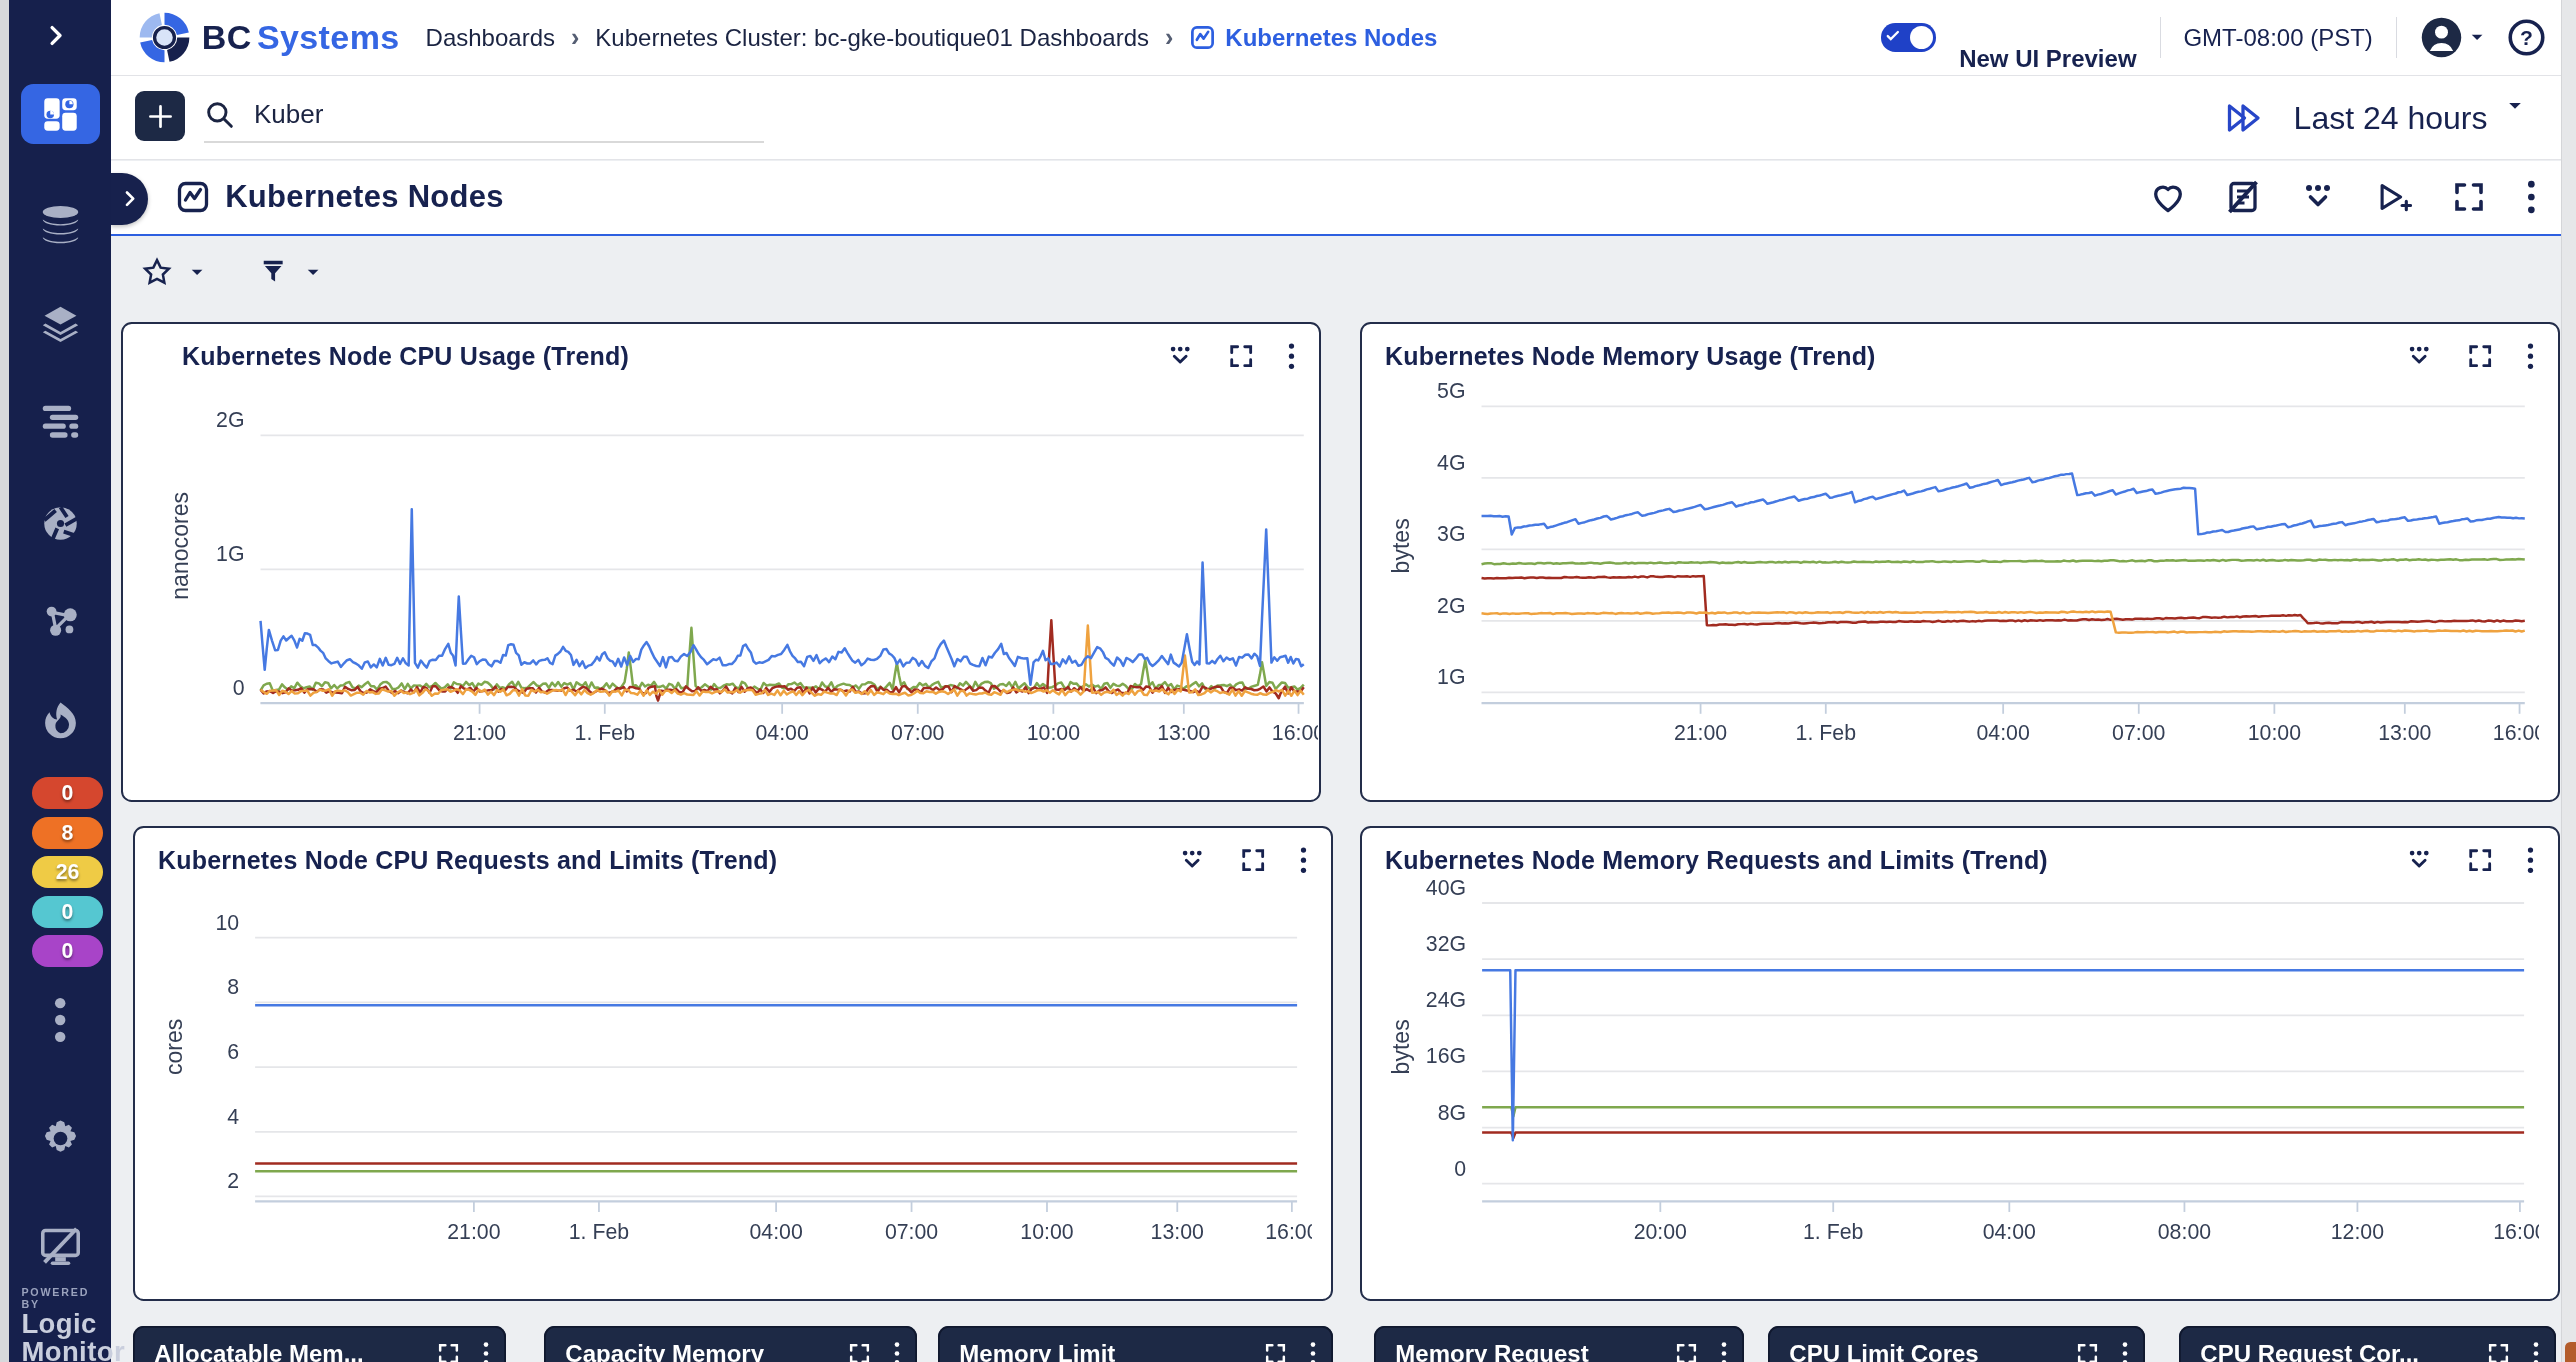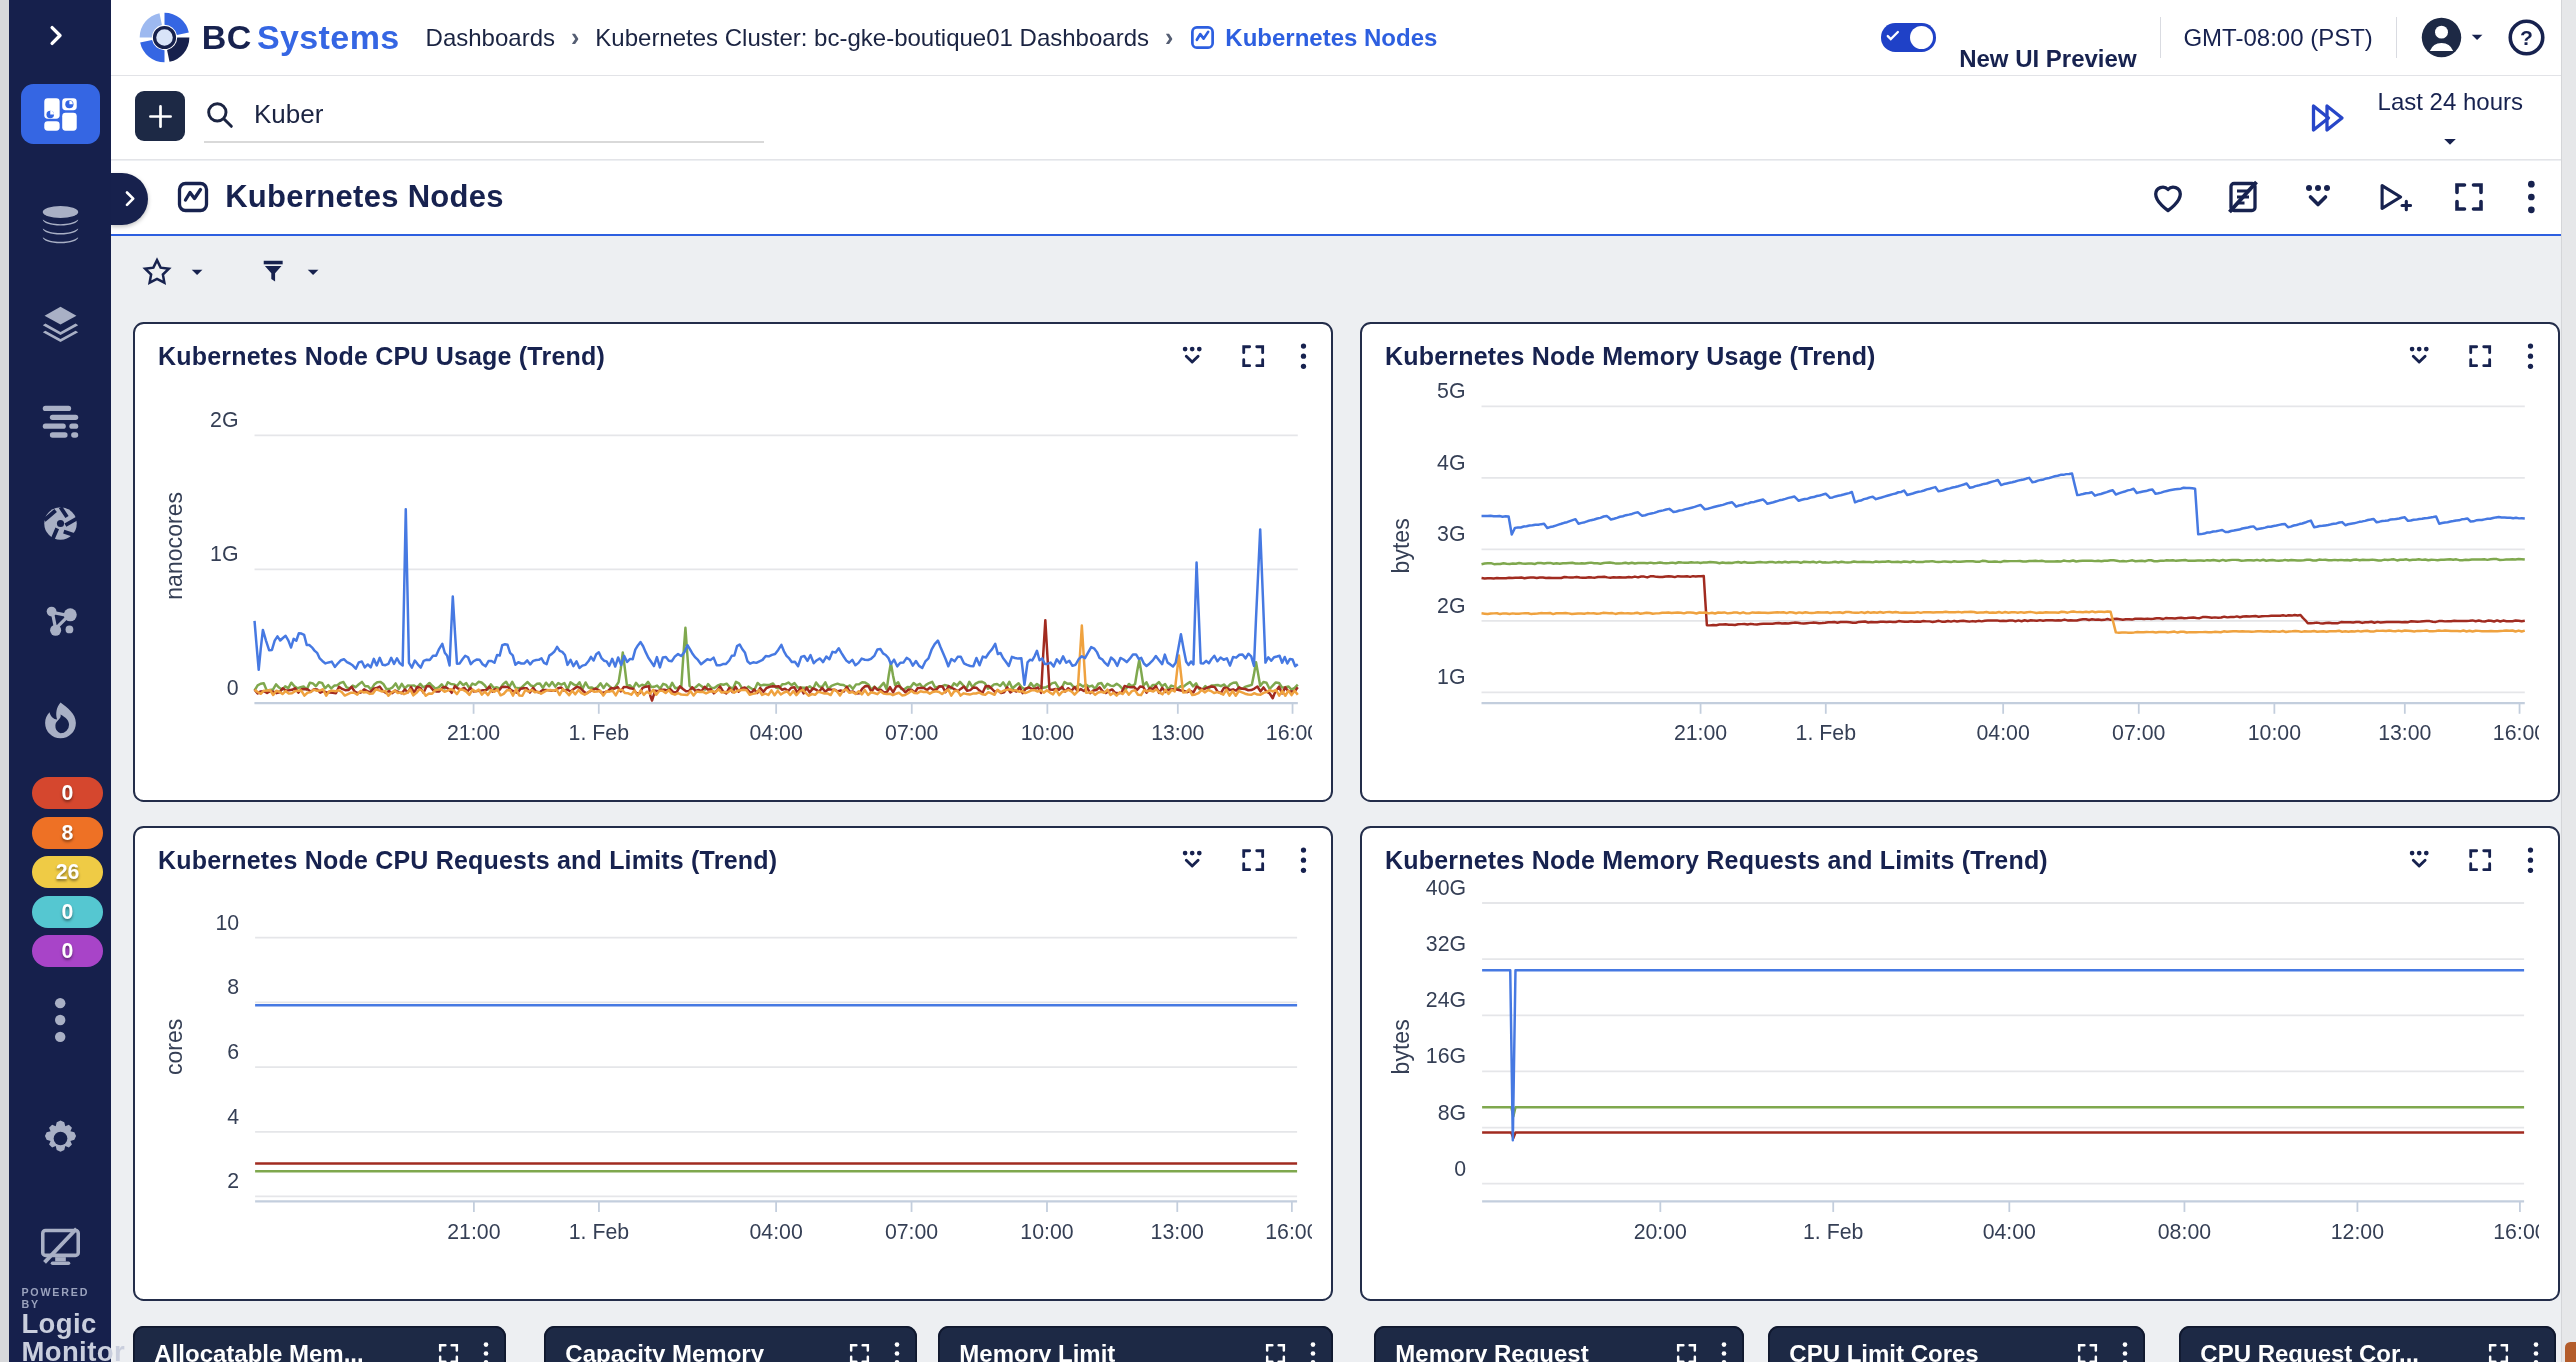--- a/index.html
+++ b/index.html
@@ -37,21 +37,21 @@
   .vdiv { width:0.9px; height:41px; background:#d9dbe1; }
   .avatar-wrap { display:flex; align-items:center; gap:7.1px; cursor:pointer; }
 
   
   .searchrow { position:absolute; left:111px; top:76px; right:0; height:84px; background:#fff; border-bottom:0.9px solid #e3e4e8; z-index:3; }
   .plusbtn { position:absolute; left:24px; top:15px; width:50px; height:50px; background:#1d2945; border-radius:9px; display:flex; align-items:center; justify-content:center; cursor:pointer; }
   .search-wrap { position:absolute; left:93px; top:12.4px; width:569px; height:53px; display:flex; align-items:center; gap:18px; }
   .search-wrap input { border:none; outline:none; font-size:26px; color:#1b2442; font-family:"Liberation Sans",sans-serif; width:427px; background:transparent; }
   .search-underline { position:absolute; left:93px; top:65px; width:560px; height:1.8px; background:#d9d9d9; }
   .range-wrap { position:absolute; right:53px; top:0; height:84px; display:flex; align-items:center; gap:30px; }
-  .range-label { font-size:24px; color:#17224f; display:flex; align-items:center; gap:19.5px; cursor:pointer;flex-direction:column; }
+  .range-label { font-size:32px; color:#17224f; display:flex; gap:19.5px; cursor:pointer; }
 
   
   .titlerow { position:absolute; left:111px; top:161px; right:0; height:75px; background:#fff; border-bottom:2.7px solid #2d5fe0; z-index:3; }
   .expand-pill { position:absolute; left:0; top:11.6px; width:37px; height:52px; background:#17214d; border-radius:0 26px 26px 0; display:flex; align-items:center; justify-content:center; cursor:pointer; box-shadow:0 1.8px 4.4px rgba(0,0,0,.25); }
   .page-title-wrap { position:absolute; left:64px; top:0; height:72px; display:flex; align-items:center; gap:14.2px; }
   .page-title { font-size:31px; font-weight:600; color:#17224f; letter-spacing:0.3px; }
   .title-icons { position:absolute; right:39px; top:0; height:72px; display:flex; align-items:center; gap:39px; }
   .ticon { cursor:pointer; display:flex; }
 
   
@@ -352,21 +352,21 @@
     <svg width="28.4" height="30" viewBox="0 0 24 24">
       <rect x="4" y="2.5" width="16" height="3" fill="#17224f"></rect>
       <path d="M5 7h14l-5.4 6v7l-3.2-2v-5z" fill="#17224f"></path>
     </svg>
     <svg width="14.2" height="10.7" viewBox="0 0 16 12">
         <path d="M2 3l6 6 6-6z" fill="#17224f"></path>
       </svg>
   </span>
 </div>
 
-<section class="card" style="left:133px; top:322px; width:1200px; height:480px;">
+<section class="card" style="left:121px; top:322px; width:1200px; height:480px;padding-left:36px;">
   <div class="card-head">
     <span class="card-title">Kubernetes Node CPU Usage (Trend)</span>
     <span class="card-icons">
       <span class="cicon">
         <svg width="28.4" height="28.4" viewBox="0 0 24 24">
             <circle cx="6" cy="6" r="2" fill="#17224f"></circle>
             <circle cx="12" cy="6" r="2" fill="#17224f"></circle>
             <circle cx="18" cy="6" r="2" fill="#17224f"></circle>
             <path d="M7 12l5 5 5-5" fill="none" stroke="#17224f" stroke-width="2.4" stroke-linecap="round" stroke-linejoin="round"></path>
           </svg>

